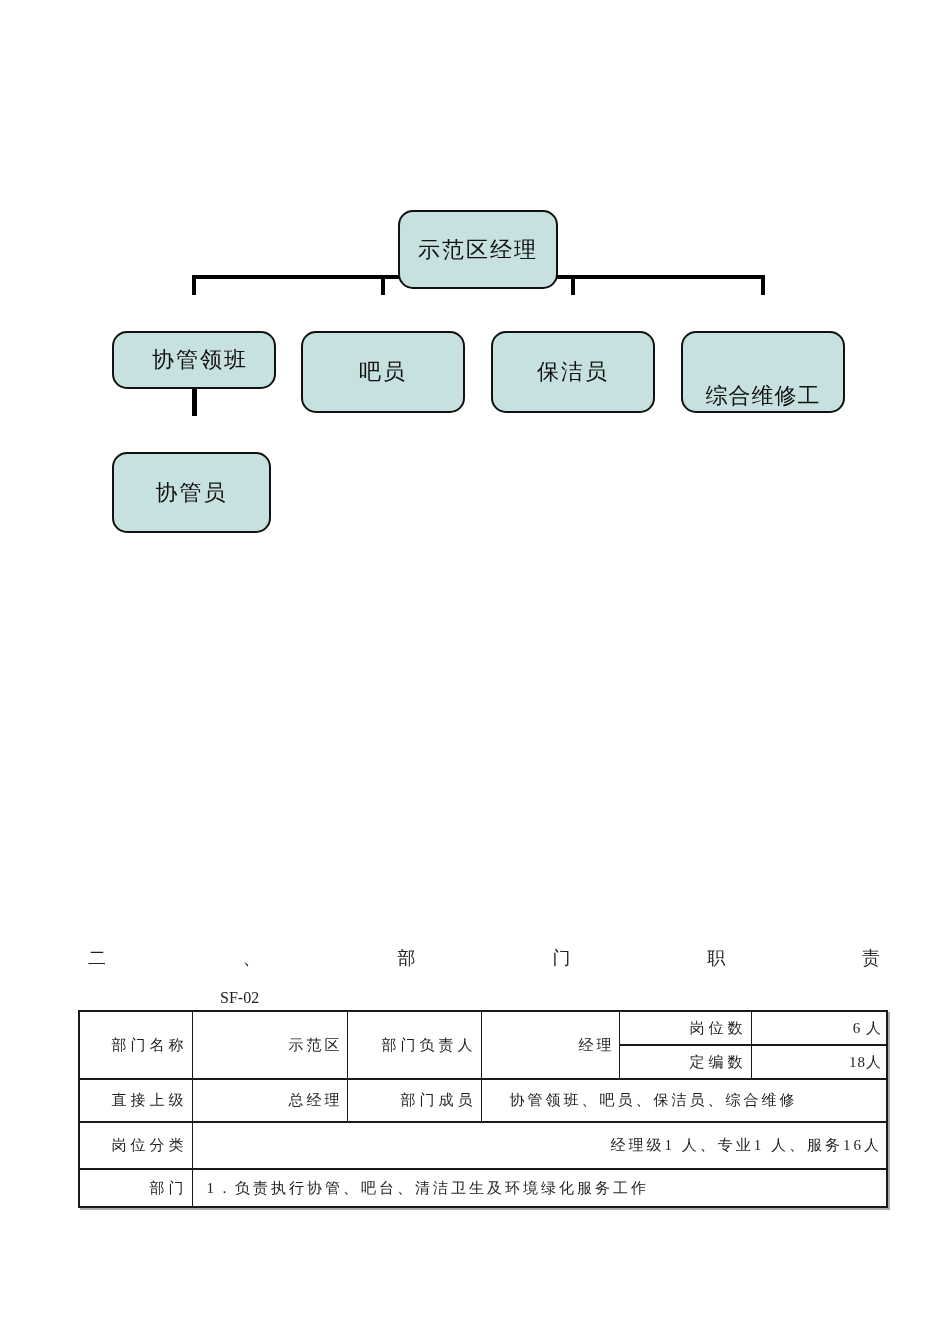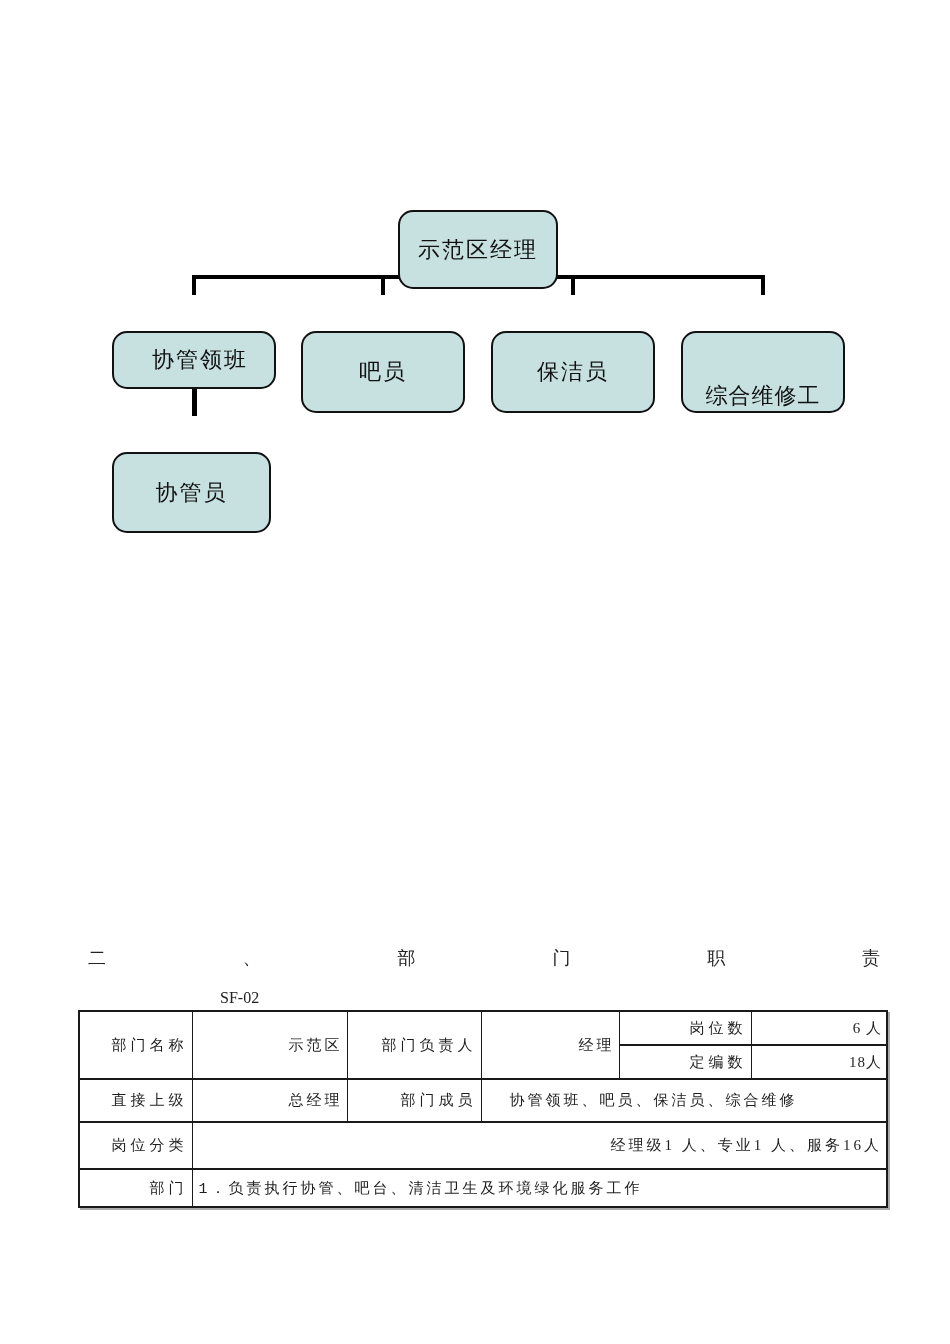--- a/index.html
+++ b/index.html
@@ -86,23 +86,22 @@
   }
   #dept-table { border: 2px solid #1a1a1a; }
   #dept-table td.val { letter-spacing: 3px; padding-left: 28px; }
   #dept-table td.num { letter-spacing: 1px; }
   #dept-table td.left-pad {
     text-align: left;
     padding-left: 28px;
   }
   #dept-table td.duty-cell {
     text-align: left;
-    padding-left: 6px;
+    padding-left: 14px;
     letter-spacing: 3px;
-    font-family: Liberation Mono, monospace;
   }
   tr.r-sub  { height: 34px; }
   tr.r-mid  { height: 43px; }
   tr.r-cls  { height: 47px; }
   tr.r-duty { height: 38px; }
 </style>
 </head>
 <body>
 
 <div id="page">

